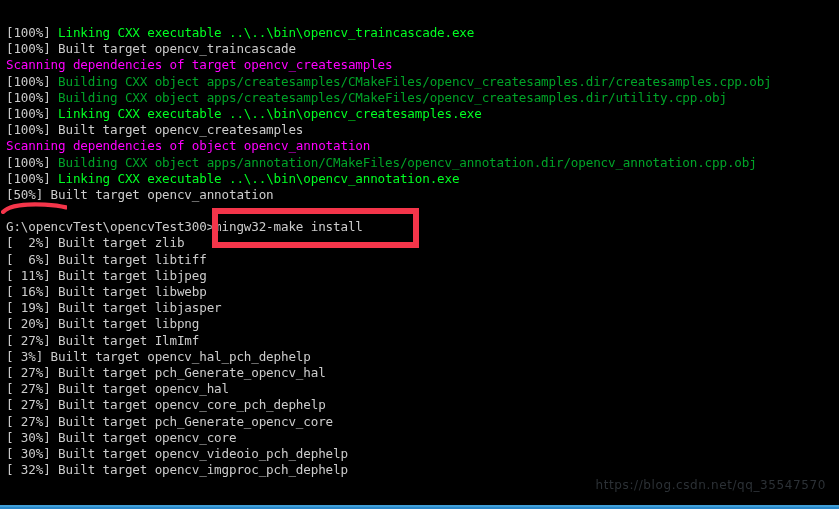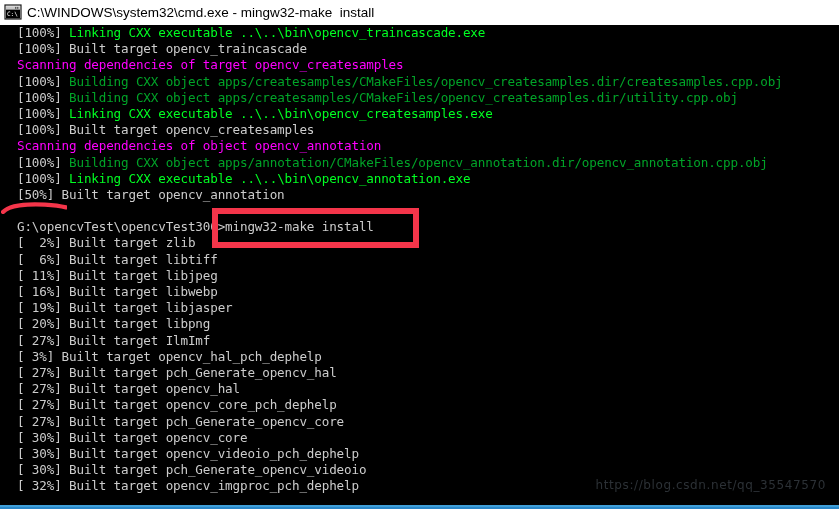--- a/index.html
+++ b/index.html
@@ -56,21 +56,21 @@
     overflow: hidden;
   }
   .line {
     font-family: "DejaVu Sans Mono", "Liberation Mono", monospace;
     font-size: 12.6px;
     line-height: 16.2px;
     height: 16.2px;
     white-space: pre;
     color: #cccccc;
     letter-spacing: -0.15px;
-    padding-left: 17px;
+    padding-left: 6px;
   }
   .c-white   { color: #cccccc; }
   .c-brgreen { color: #00ff22; }
   .c-green   { color: #00a428; }
   .c-magenta { color: #ff00ff; }
   .line.blank { color: transparent; }
 
   
   #redbox {
     position: absolute;
@@ -117,33 +117,20 @@
     width: 100%;
     height: 2px;
     background: #3f9fd8;
   }
 </style>
 </head>
 <body>
 
 <div id="screen">
 
-  <div id="titlebar">
-    <span class="ico">
-      <svg width="18" height="17" viewBox="0 0 18 17" aria-hidden="true">
-        <rect x="1" y="1" width="16" height="14" fill="#f2f2f2" stroke="#1b1b1b" stroke-width="1.2"></rect>
-        <rect x="2" y="2.4" width="14" height="3" fill="#c8c8c8"></rect>
-        <rect x="11" y="2.9" width="1.4" height="1.9" fill="#5a5a5a"></rect>
-        <rect x="13" y="2.9" width="1.4" height="1.9" fill="#5a5a5a"></rect>
-        <rect x="2" y="5.6" width="14" height="8.8" fill="#000000"></rect>
-        <text x="3" y="12.2" font-family="DejaVu Sans Mono, monospace" font-size="6" fill="#ffffff">C:\</text>
-      </svg>
-    </span>
-    <span class="title-text">C:\WINDOWS\system32\cmd.exe - mingw32-make  install</span>
-  </div>
 
   <div id="console">
       <div class="line"><span class="c-white">[100%] </span><span class="c-brgreen">Linking CXX executable ..\..\bin\opencv_traincascade.exe</span></div>
       <div class="line"><span class="c-white">[100%] Built target opencv_traincascade</span></div>
       <div class="line"><span class="c-magenta">Scanning dependencies of target opencv_createsamples</span></div>
       <div class="line"><span class="c-white">[100%] </span><span class="c-green">Building CXX object apps/createsamples/CMakeFiles/opencv_createsamples.dir/createsamples.cpp.obj</span></div>
       <div class="line"><span class="c-white">[100%] </span><span class="c-green">Building CXX object apps/createsamples/CMakeFiles/opencv_createsamples.dir/utility.cpp.obj</span></div>
       <div class="line"><span class="c-white">[100%] </span><span class="c-brgreen">Linking CXX executable ..\..\bin\opencv_createsamples.exe</span></div>
       <div class="line"><span class="c-white">[100%] Built target opencv_createsamples</span></div>
       <div class="line"><span class="c-magenta">Scanning dependencies of object opencv_annotation</span></div>
@@ -159,21 +146,20 @@
       <div class="line"><span class="c-white">[ 19%] Built target libjasper</span></div>
       <div class="line"><span class="c-white">[ 20%] Built target libpng</span></div>
       <div class="line"><span class="c-white">[ 27%] Built target IlmImf</span></div>
       <div class="line"><span class="c-white">[ 3%] Built target opencv_hal_pch_dephelp</span></div>
       <div class="line"><span class="c-white">[ 27%] Built target pch_Generate_opencv_hal</span></div>
       <div class="line"><span class="c-white">[ 27%] Built target opencv_hal</span></div>
       <div class="line"><span class="c-white">[ 27%] Built target opencv_core_pch_dephelp</span></div>
       <div class="line"><span class="c-white">[ 27%] Built target pch_Generate_opencv_core</span></div>
       <div class="line"><span class="c-white">[ 30%] Built target opencv_core</span></div>
       <div class="line"><span class="c-white">[ 30%] Built target opencv_videoio_pch_dephelp</span></div>
-      <div class="line"><span class="c-white">[ 30%] Built target pch_Generate_opencv_videoio</span></div>
       <div class="line"><span class="c-white">[ 32%] Built target opencv_imgproc_pch_dephelp</span></div>
     </div>
 
   <div id="redbox"></div>
 
   <div id="redunderline">
     <svg width="66" height="12" viewBox="0 0 66 12" aria-hidden="true">
       <path d="M2 10 C 8 3.5, 26 1.6, 44 2.6 C 54 3.2, 61 4.4, 65 5.4" fill="none" stroke="#f4354a" stroke-width="4.2" stroke-linecap="round"></path>
     </svg>
   </div>

